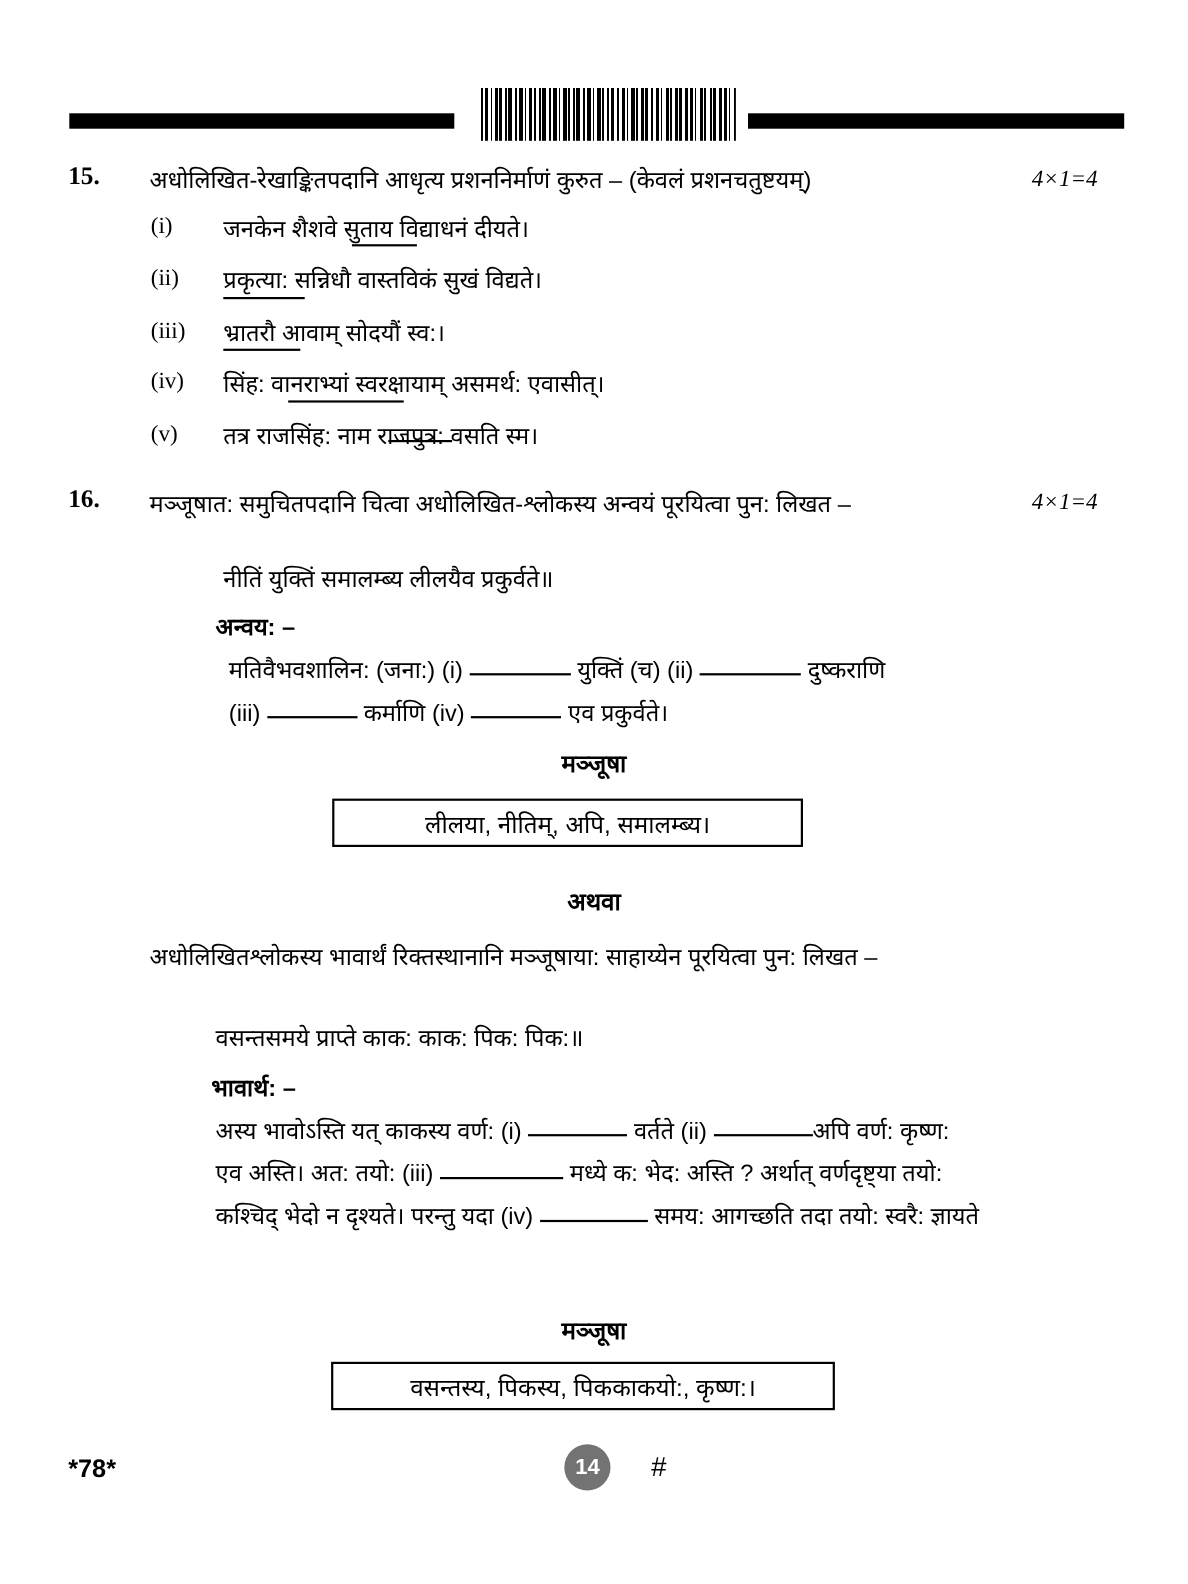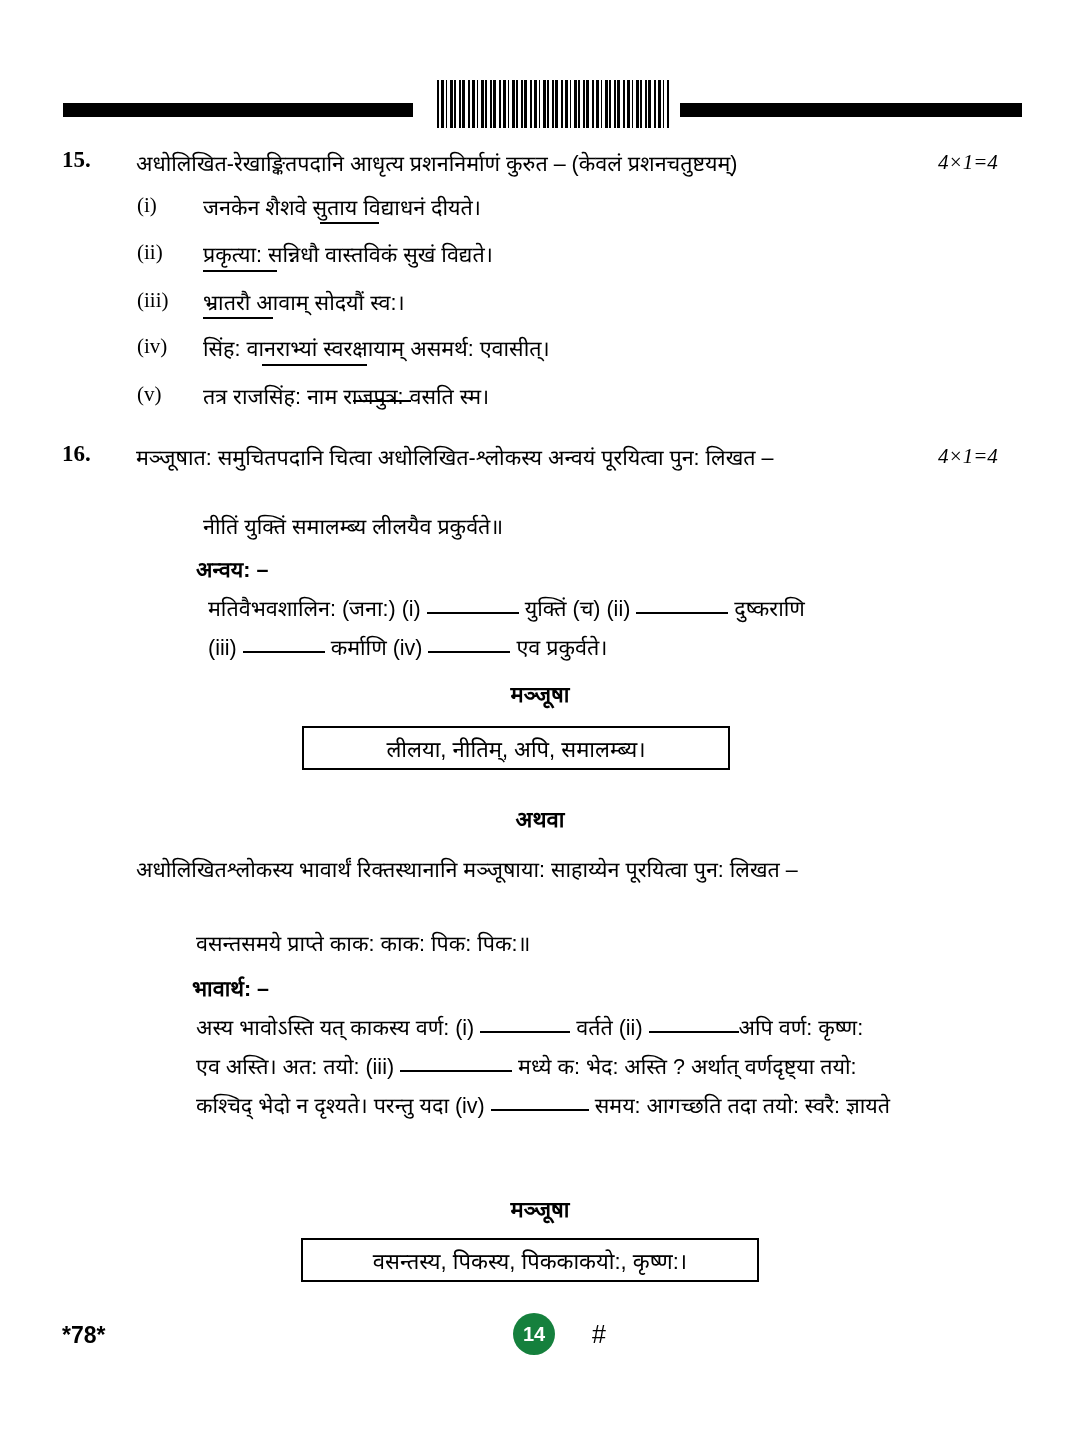--- a/index.html
+++ b/index.html
@@ -121,21 +121,21 @@
     font-weight: bold;
     font-size: 23px;
   }
   .page-badge {
     position: absolute;
     left: 513px;
     top: 1313px;
     width: 42px;
     height: 42px;
     border-radius: 50%;
-    background: #15803d;
+    background: #737373;
     color: #fff;
     display: flex;
     align-items: center;
     justify-content: center;
     font-family: "Liberation Sans", "DejaVu Sans", sans-serif;
     font-size: 20px;
     font-weight: bold;
   }
   .hash-mark {
     position: absolute;

